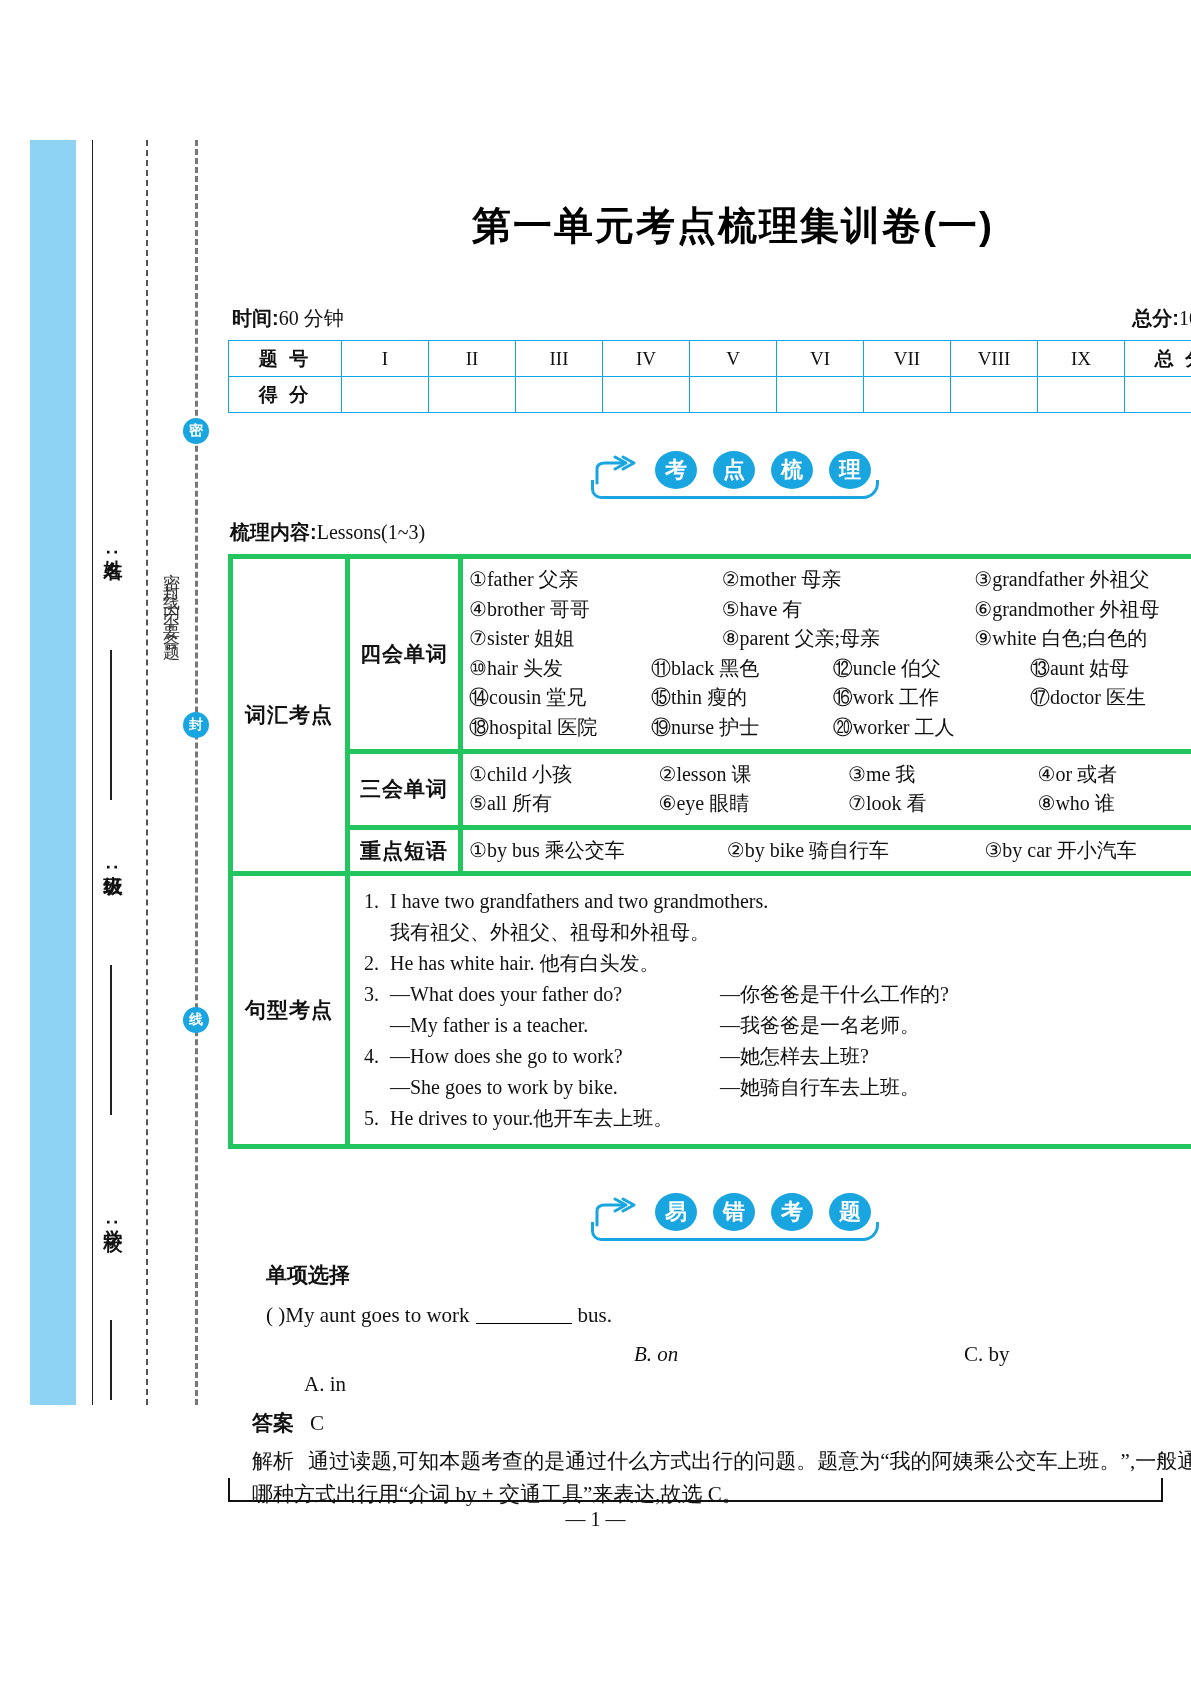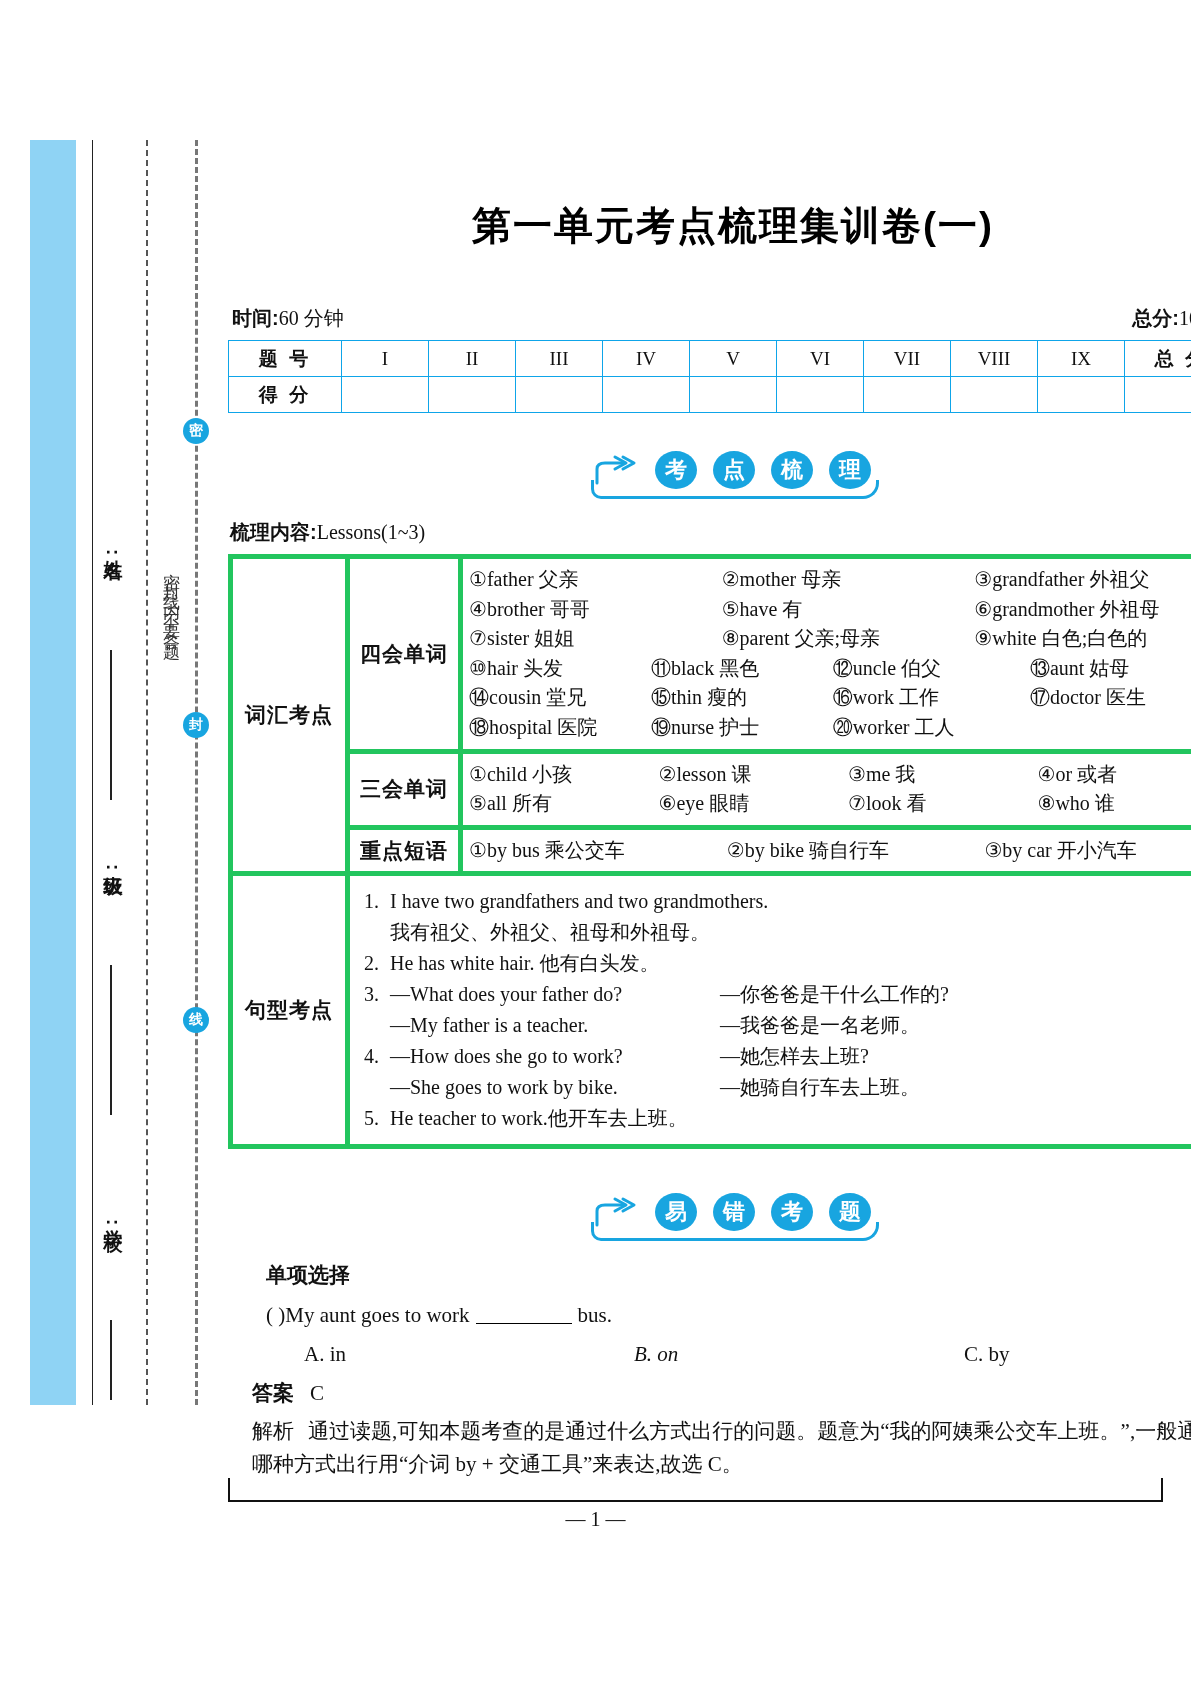--- a/index.html
+++ b/index.html
@@ -154,21 +154,21 @@
   
   .qsec{margin-top:18px;}
   .qhead{
     font-family:"Liberation Sans","DejaVu Sans",sans-serif;
     font-weight:700;font-size:21px;margin:22px 0 14px 38px;
   }
   .qline{font-size:21px;margin:0 0 14px 38px;}
   .blank{display:inline-block;width:96px;border-bottom:1.5px solid #000;
          vertical-align:-2px;margin:0 6px;}
   .opts{display:flex;margin:0 0 12px 76px;font-size:21px;}
-  .opts span:nth-child(1){width:330px;}
+  .opts span:nth-child(1){width:330px;margin-top:30px;}
   .opts span:nth-child(2){width:330px;font-style:italic;}
   .ansline{font-size:21px;margin:0 0 8px 24px;}
   .ansline b{
     font-family:"Liberation Sans","DejaVu Sans",sans-serif;
     font-weight:700;margin-right:16px;
   }
   .explain{
     font-size:21px;line-height:1.55;margin:0 0 0 24px;text-indent:0;
   }
   .explain b{
@@ -347,21 +347,21 @@
       <tr>
         <td class="cat">句型考点</td>
         <td class="body" colspan="2" style="padding:10px 6px 10px 14px;">
           <div class="sent"><span class="num">1.</span><span>I have two grandfathers and two grandmothers.</span></div>
           <div class="sent"><span class="indent"></span><span class="cn">我有祖父、外祖父、祖母和外祖母。</span></div>
           <div class="sent"><span class="num">2.</span><span>He has white hair.</span>&nbsp;<span class="cn">他有白头发。</span></div>
           <div class="sent"><span class="num">3.</span><span class="en">—What does your father do?</span><span class="cn">—你爸爸是干什么工作的?</span></div>
           <div class="sent"><span class="indent"></span><span class="en">—My father is a teacher.</span><span class="cn">—我爸爸是一名老师。</span></div>
           <div class="sent"><span class="num">4.</span><span class="en">—How does she go to work?</span><span class="cn">—她怎样去上班?</span></div>
           <div class="sent"><span class="indent"></span><span class="en">—She goes to work by bike.</span><span class="cn">—她骑自行车去上班。</span></div>
-          <div class="sent"><span class="num">5.</span><span>He teacher to work.</span><span class="cn">他开车去上班。</span></div>
+          <div class="sent"><span class="num">5.</span><span>He drives to your.</span><span class="cn">他开车去上班。</span></div>
         </td>
       </tr>
     </tbody>
       </table>
 
     <div class="banner" style="margin-top:40px;">
       <div class="banner-inner">
         <span class="banner-arrow">
           <svg width="46" height="34" viewBox="0 0 46 34">
             <path d="M4 30 L4 16 Q4 10 12 10 L30 10" stroke="#18a5e0" stroke-width="3" fill="none" stroke-linecap="round"></path>

